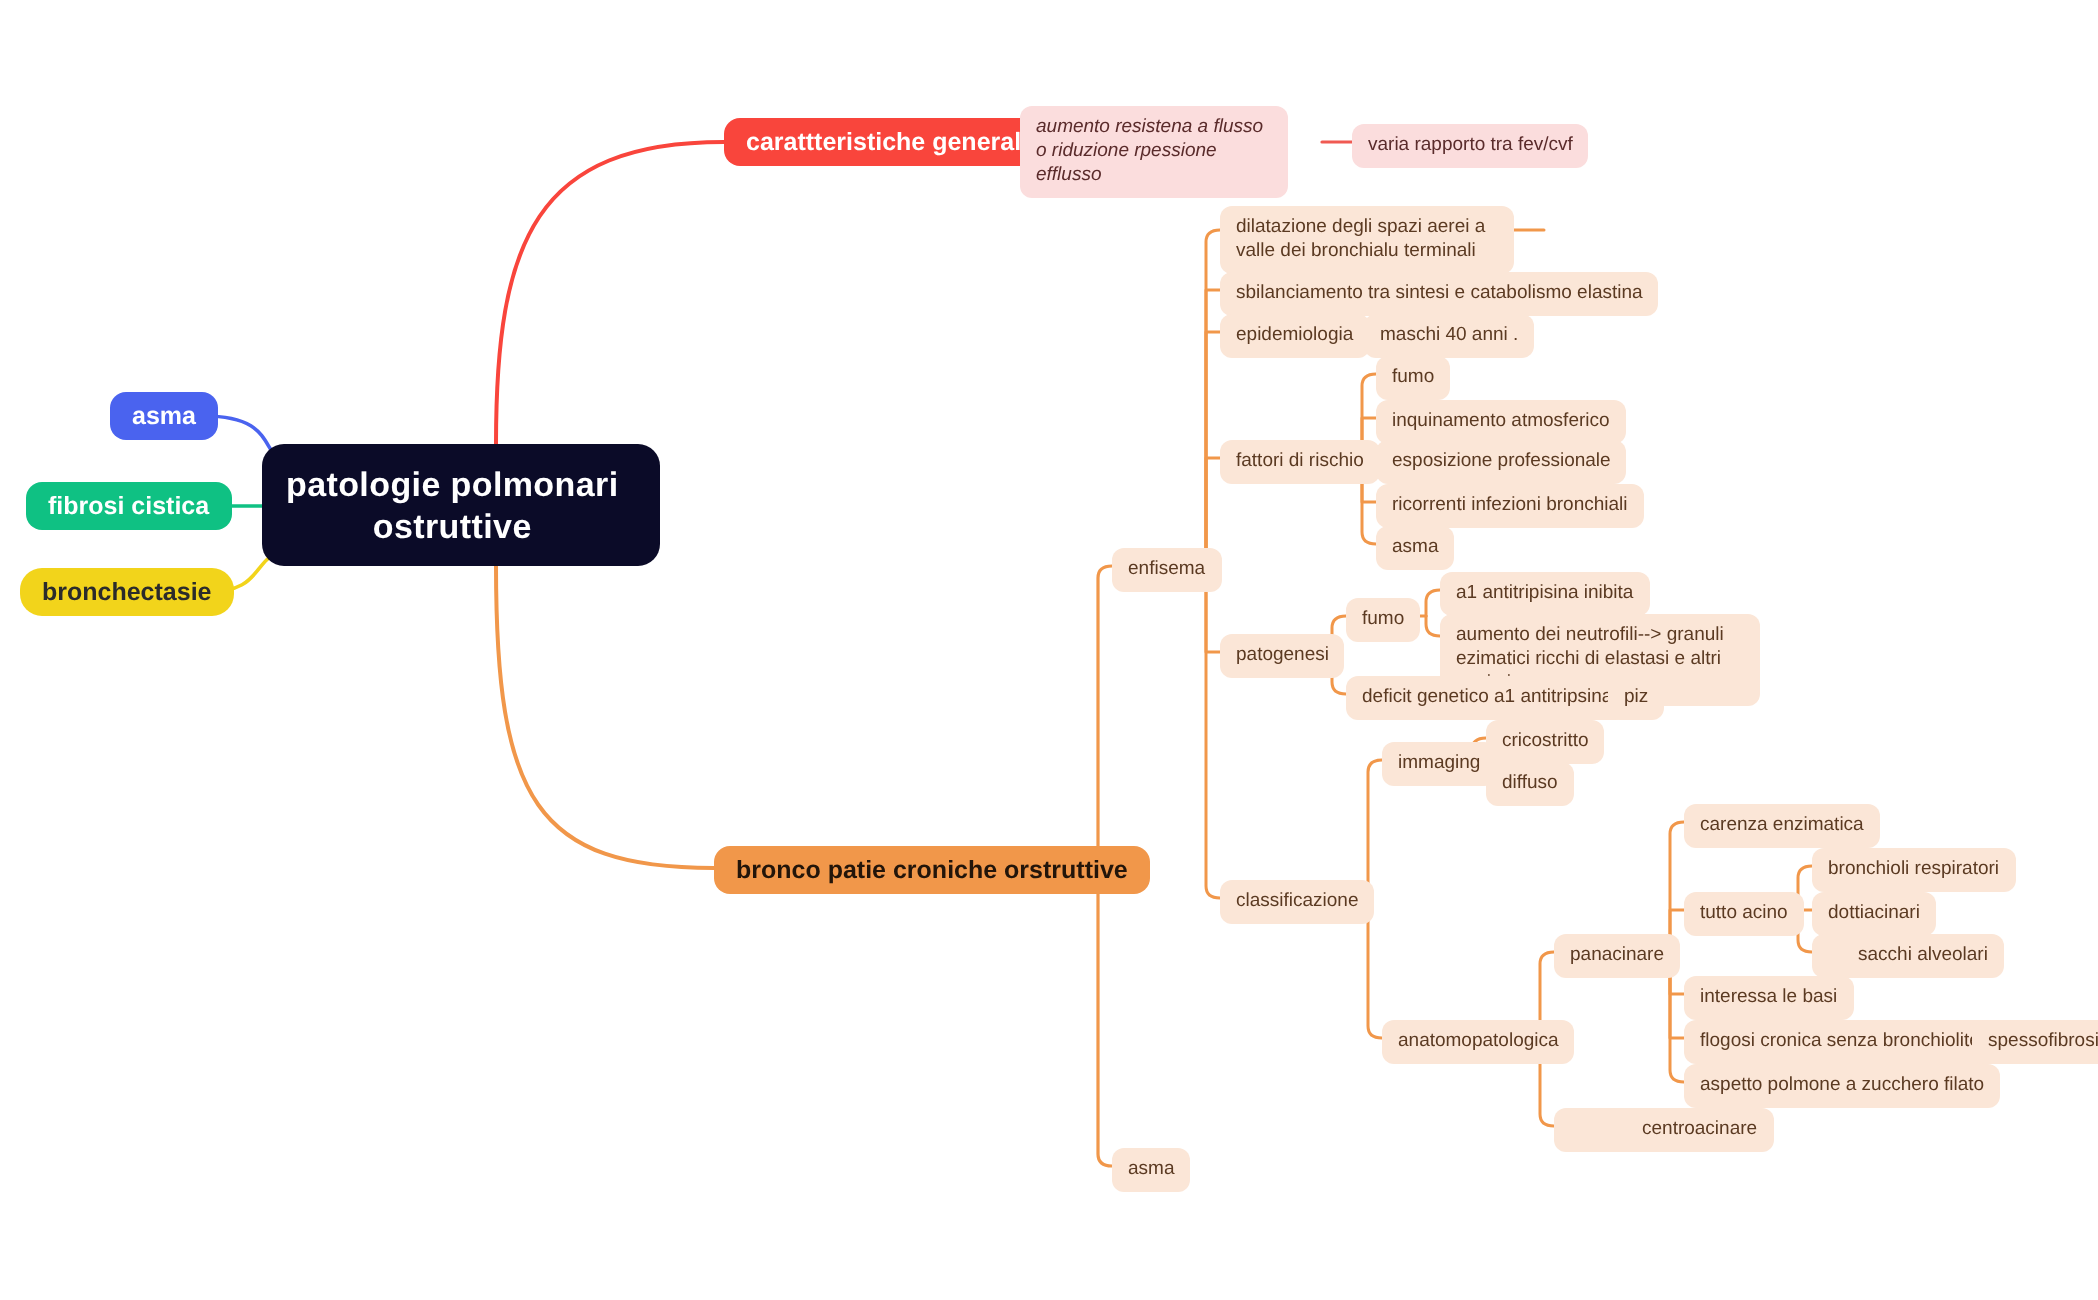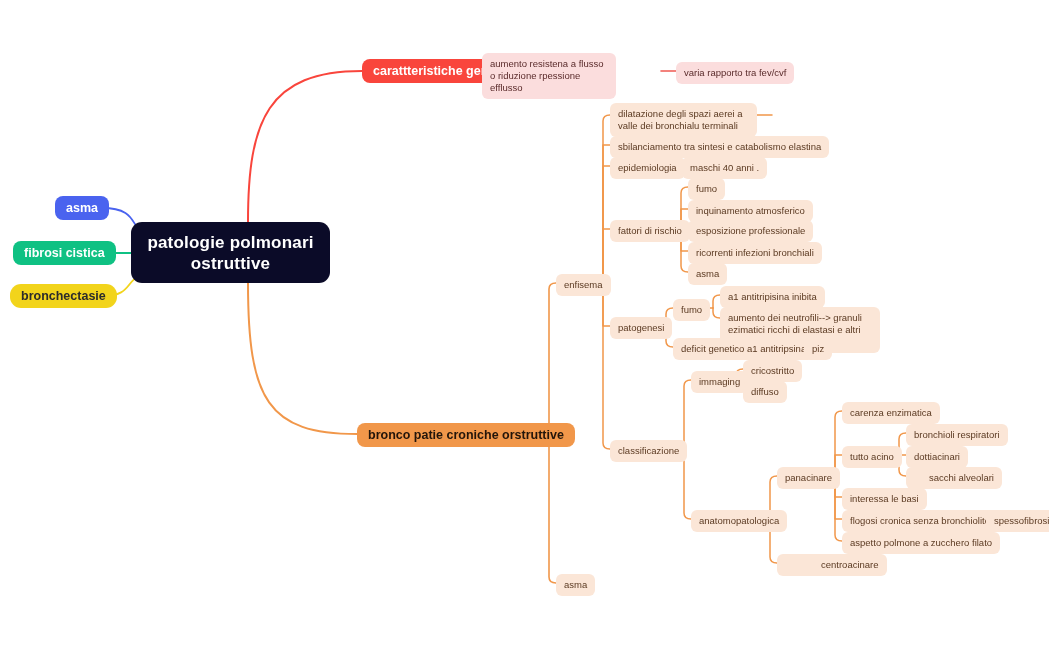--- a/index.html
+++ b/index.html
@@ -6,21 +6,21 @@
   body{width:1049px;height:650px;overflow:hidden;font-family:"Liberation Sans",sans-serif;}
   #canvas{position:relative;width:1049px;height:650px;background:#ffffff;}
   svg.links{position:absolute;left:0;top:0;width:1049px;height:650px;pointer-events:none;}
 
   .node{position:absolute;box-sizing:border-box;border-radius:7px;
         display:flex;align-items:center;white-space:pre-line;}
 
   
   .n-root{background:#0b0b28;color:#ffffff;border-radius:11px;
           font-size:17px;line-height:21px;font-weight:700;letter-spacing:.2px;
-          justify-content:center;text-align:center;padding:6px 12px;}
+          text-align:center;padding:6px 12px;}
 
   
   .n-pill{font-size:12.5px;font-weight:700;padding:5px 11px;border-radius:8px;}
   .n-asma{background:#4a63ef;color:#ffffff;}
   .n-fibrosi{background:#0fc183;color:#ffffff;}
   .n-bronchect{background:#f2d41b;color:#2b2b2b;}
   .n-caratt{background:#f9453c;color:#ffffff;}
   .n-bpco{background:#f1974a;color:#23150a;}
 
   
@@ -117,21 +117,21 @@
   <div class="node n-pill n-fibrosi" style="left:13px;top:241px;">
     <span>fibrosi cistica</span>
   </div>
   <div class="node n-pill n-bronchect" style="left:10px;top:284px;border-radius:11px;">
     <span>bronchectasie</span>
   </div>
 
   <div class="node n-pill n-caratt" style="left:362px;top:59px;">
     <span>carattteristiche generali</span>
   </div>
-  <div class="node n-soft soft-red" style="left:482px;top:53px;width:134px;">
+  <div class="node n-soft soft-red" style="left:510px;top:53px;width:134px;font-style:italic;">
     <span class="lbl">aumento resistena a flusso o riduzione rpessione efflusso</span>
   </div>
   <div class="node n-soft soft-red" style="left:676px;top:62px;">
     <span class="lbl">varia rapporto tra fev/cvf</span>
   </div>
 
   <div class="node n-pill n-bpco" style="left:357px;top:423px;">
     <span>bronco patie croniche orstruttive</span>
   </div>
 

